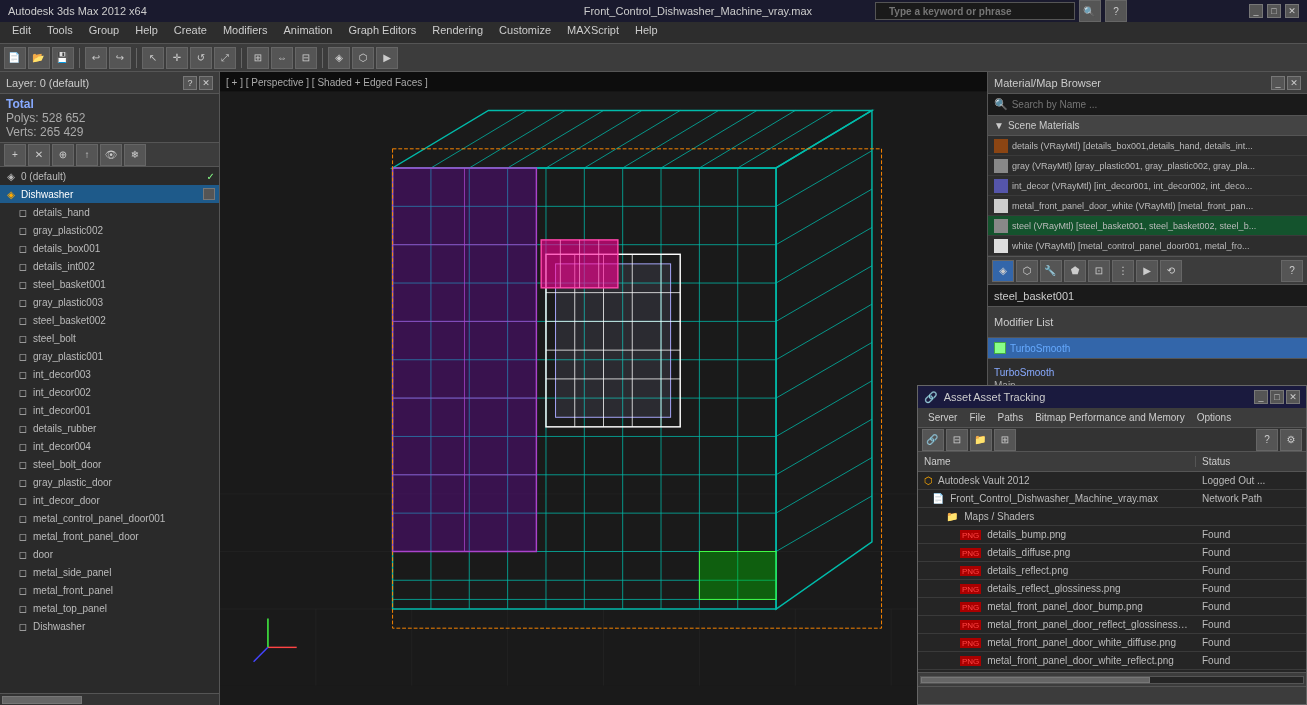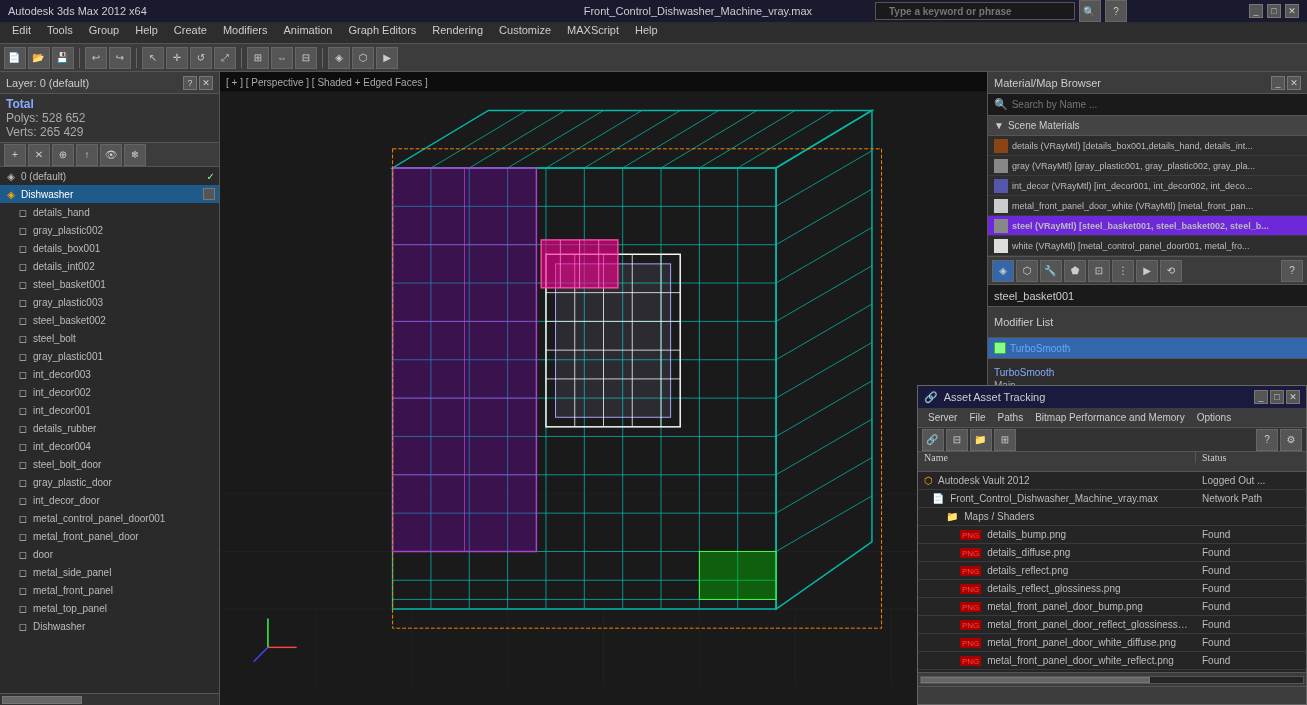--- a/index.html
+++ b/index.html
@@ -219,21 +219,21 @@
     .mat-item {
       height: 20px;
       display: flex;
       align-items: center;
       padding: 0 6px;
       font-size: 10px;
       color: #bbb;
       border-bottom: 1px solid #3a3a3a;
       cursor: pointer;
     }
-    .mat-item.selected { background: #6d28d9; font-weight: bold; }
+    .mat-item.selected { background: #14532d; }
     .mat-color-box {
       width: 14px; height: 14px;
       margin-right: 4px;
       flex-shrink: 0;
     }
 
     
     .modifier-panel {
       flex: 1;
       background: #2d2d2d;
@@ -362,23 +362,22 @@
       display: flex;
       align-items: center;
       justify-content: space-between;
       padding: 0 4px;
       border-bottom: 1px solid #555;
     }
     .at-table-header {
       height: 20px;
       background: #3c3c3c;
       display: flex;
-      align-items: flex-start;
-      border-bottom: 1px solid #555;
-      font-family: Liberation Serif, serif;
+      align-items: center;
+      border-bottom: 1px solid #555;
     }
     .at-col-name {
       flex: 1;
       padding: 0 6px;
       font-size: 10px;
       color: #ccc;
       border-right: 1px solid #555;
     }
     .at-col-status {
       width: 110px;

